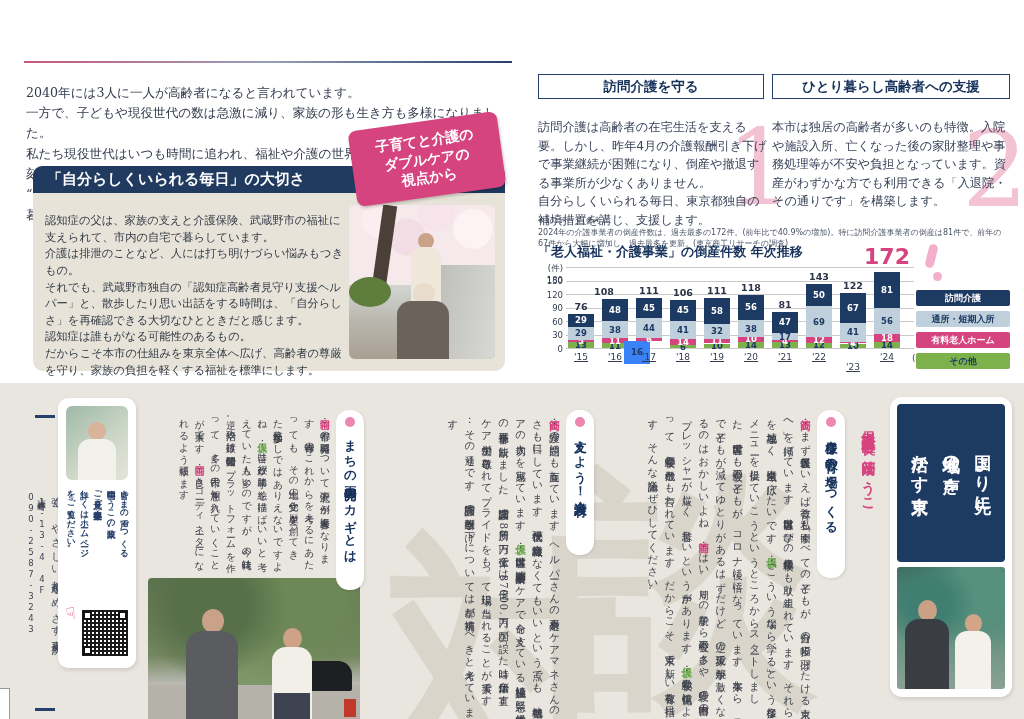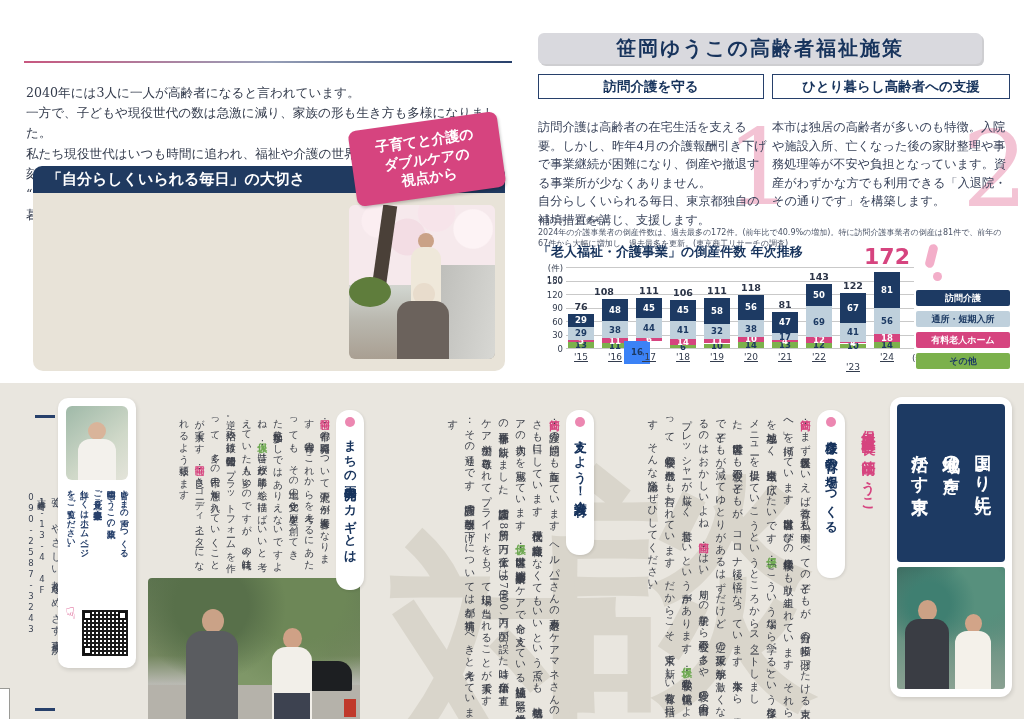--- a/index.html
+++ b/index.html
@@ -154,33 +154,37 @@
 私たち現役世代はいつも時間に追われ、福祉や介護の世界は慢性的な人手不足が深刻。
 “がんばり”では、もう支えきれない社会は目の前です。
 暮らしの安心の土台を支える仕組みを、東京から。</p>
 
   <div class="abs pink-tag pre">子育てと介護の
 ダブルケアの
 視点から</div>
 
   <div class="abs daily-header">「自分らしくいられる毎日」の大切さ</div>
   <div class="abs daily-box">
+    <p class="daily-text pre">認知症の父は、家族の支えと介護保険、武蔵野市の福祉に支えられて、市内の自宅で暮らしています。
+介護は排泄のことなど、人には打ち明けづらい悩みもつきもの。
+それでも、武蔵野市独自の「認知症高齢者見守り支援ヘルパー」と、散歩したり思い出話をする時間は、「自分らしさ」を再確認できる大切なひとときだと感じます。
+認知症は誰もがなる可能性のあるもの。
+だからこそ本市の仕組みを東京全体へ広げ、高齢者の尊厳を守り、家族の負担を軽くする福祉を標準にします。</p>
     <div class="daily-photo">
       <div class="dp-blossom"></div>
       <div class="dp-trunk"></div>
       <div class="dp-road"></div>
       <div class="dp-bush"></div>
       <div class="dp-care-head"></div>
       <div class="dp-care"></div>
       <div class="dp-man-head"></div>
       <div class="dp-man"></div>
     </div>
   </div>
 
-  <div class="abs serif r-header">笹岡ゆうこの高齢者福祉施策</div>
 
   <div class="abs policy-title pt1">訪問介護を守る</div>
   <div class="abs policy-title pt2">ひとり暮らし高齢者への支援</div>
   <div class="abs serif big-num bn1">1</div>
   <div class="abs serif big-num bn2">2</div>
   <p class="abs policy-body pb1 pre">訪問介護は高齢者の在宅生活を支える要。しかし、昨年4月の介護報酬引き下げで事業継続が困難になり、倒産や撤退する事業所が少なくありません。
 自分らしくいられる毎日、東京都独自の補填措置を講じ、支援します。</p>
   <p class="abs policy-body pb2 pre">本市は独居の高齢者が多いのも特徴。入院や施設入所、亡くなった後の家財整理や事務処理等が不安や負担となっています。資産がわずかな方でも利用できる「入退院・その通りです」を構築します。</p>
 
   <p class="abs footnote pre">※1のデータ(参考)

